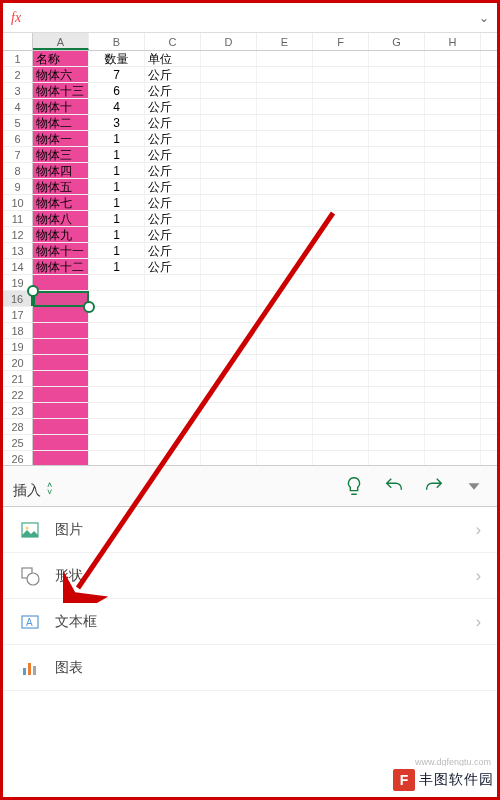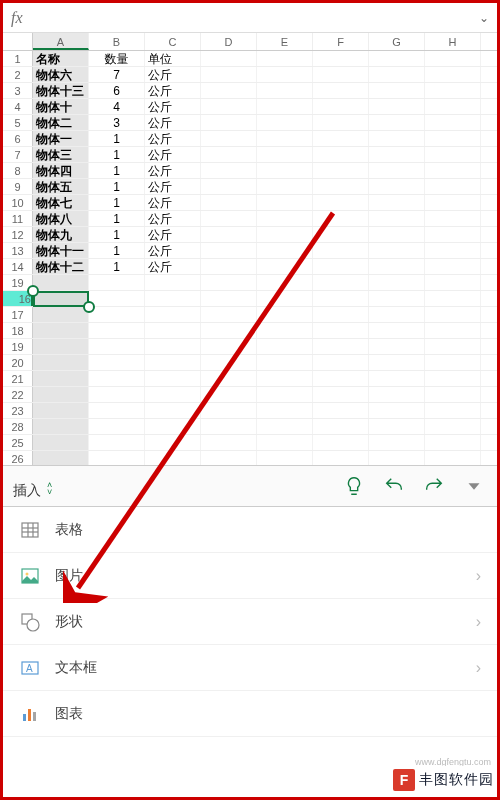--- a/index.html
+++ b/index.html
@@ -1,36 +1,36 @@
 <!DOCTYPE html>
 <html><head>
 <meta charset="utf-8">
 <style>
 * { box-sizing: border-box; margin: 0; padding: 0; font-family: "Microsoft YaHei", Arial, sans-serif; }
 html, body { width: 500px; height: 800px; overflow: hidden; background: #fff; }
 .frame { width: 500px; height: 800px; border: 3px solid #c00; position: relative; background: #fff; }
 
 .fx-bar { height: 30px; border-bottom: 1px solid #ddd; display: flex; align-items: center; padding: 0 8px; }
-.fx-lbl { font-style: italic; font-family: serif; font-size: 16px; color: #737373; }
+.fx-lbl { font-style: italic; font-family: serif; font-size: 14px; color: #ef4444; }
 .fx-input { flex: 1; border: none; height: 100%; }
 .fx-expand { font-size: 12px; color: #666; cursor: pointer; }
 
 .sheet { height: 432px; overflow: hidden; position: relative; }
 .col-headers { display: flex; height: 18px; border-bottom: 1px solid #ccc; background: #fff; }
 .corner { width: 30px; border-right: 1px solid #ccc; background: #fff; }
 .col-h { width: 56px; border-right: 1px solid #eee; text-align: center; font-size: 11px; line-height: 18px; color: #666; }
 .col-h.sel { background: #e8e8e8; border-bottom: 2px solid #107c41; }
 
 .rows { }
 .row { display: flex; height: 16px; border-bottom: 1px solid #eee; }
 .row-h { width: 30px; border-right: 1px solid #ccc; text-align: center; font-size: 11px; line-height: 16px; color: #666; background: #fff; }
-.row-h.sel { background: #5eead4; border-right: 2px solid #107c41; text-align: right; }
+.row-h.sel { background: #e5e5e5; border-right: 2px solid #107c41; }
 .cell { width: 56px; border-right: 1px solid #f2f2f2; font-size: 12px; line-height: 16px; padding: 0 3px; white-space: nowrap; overflow: hidden; }
 .cell.num { text-align: center; }
-.cell.selA { background: #e5e5e5; font-weight: bold; }
+.cell.selA { background: #ec4899; }
 
 .sel-box { position: absolute; border: 2px solid #107c41; background: rgba(16,124,65,0.05); pointer-events: none; }
 .handle { position: absolute; width: 12px; height: 12px; border: 2px solid #107c41; border-radius: 50%; background: #fff; pointer-events: none; }
 
 .toolbar { height: 42px; border-top: 1px solid #ccc; border-bottom: 1px solid #ccc; display: flex; align-items: center; padding: 0 10px; background: #fafafa; }
 .tab-sel { display: flex; align-items: flex-start; gap: 6px; font-size: 14px; color: #333; margin-top: 10px; }
 .updown { line-height: 7px; font-size: 9px; color: #107c41; }
 .spacer { flex: 1; }
 .tico { width: 26px; height: 26px; display: flex; align-items: center; justify-content: center; color: #107c41; font-size: 18px; margin-left: 14px; }
 .tico svg { width: 22px; height: 22px; fill: none; stroke: #107c41; stroke-width: 1.5; }
@@ -388,32 +388,20 @@
         </svg>
       </div>
     <div class="tico more">
         <svg viewBox="0 0 24 24">
           <polygon points="6,9 18,9 12,16" stroke="none"></polygon>
         </svg>
       </div>
   </div>
 
   <div class="menu">
-    <div class="menu-item">
-      <span class="mico">
-          <svg viewBox="0 0 20 20" fill="none" stroke="#888" stroke-width="1.2">
-            <rect x="2" y="3" width="16" height="14"></rect>
-            <line x1="2" y1="8" x2="18" y2="8"></line>
-            <line x1="2" y1="12" x2="18" y2="12"></line>
-            <line x1="8" y1="3" x2="8" y2="17"></line>
-            <line x1="13" y1="3" x2="13" y2="17"></line>
-          </svg>
-        </span>
-      <span>表格</span>
-    </div>
     <div class="menu-item">
       <span class="mico">
           <svg viewBox="0 0 20 20">
             <rect x="2" y="3" width="16" height="14" fill="none" stroke="#4a8" stroke-width="1.2"></rect>
             <circle cx="7" cy="8" r="1.5" fill="#fc6"></circle>
             <path d="M2 15l5-5 4 4 3-3 4 4v2H2z" fill="#4a8"></path>
           </svg>
         </span>
       <span>图片</span>
       <span class="chev">›</span>

